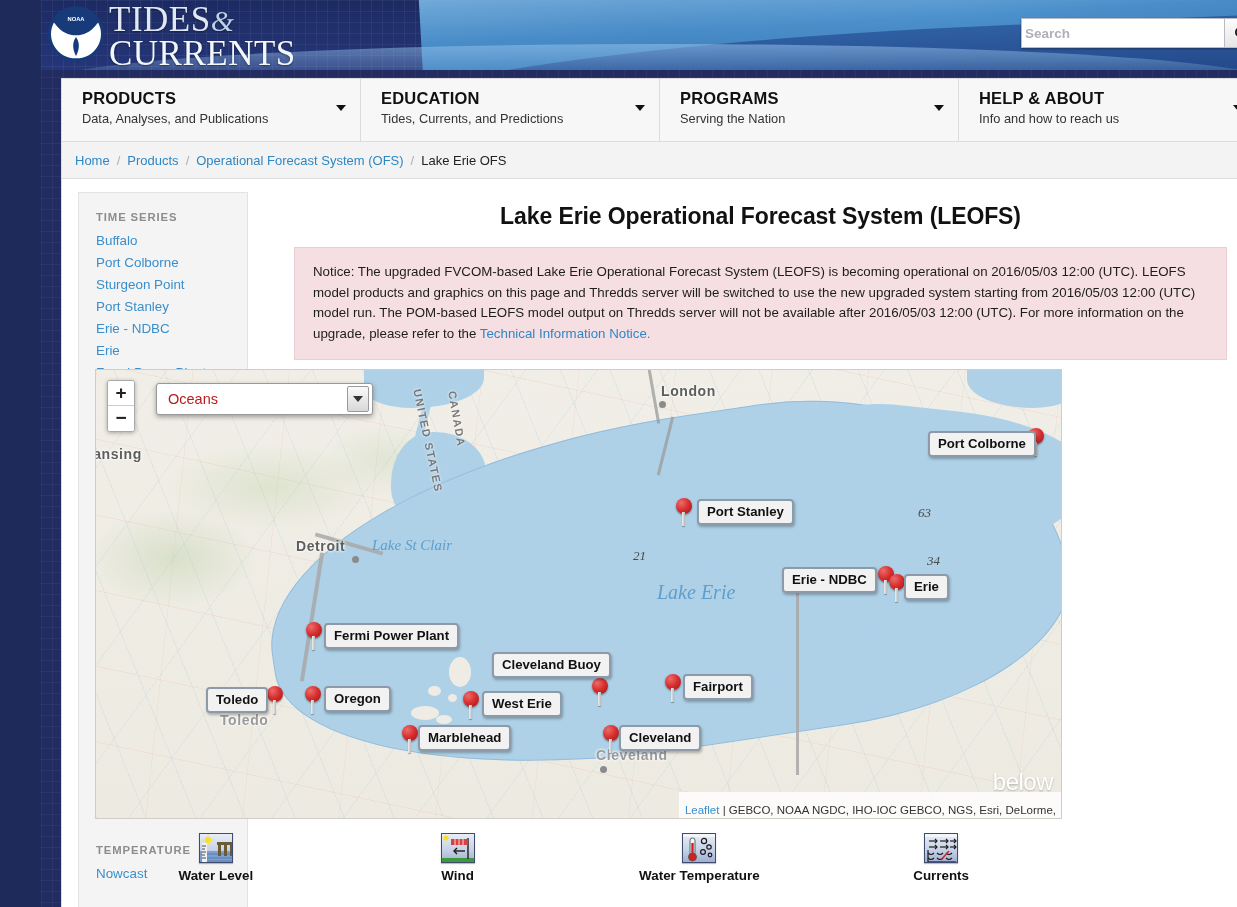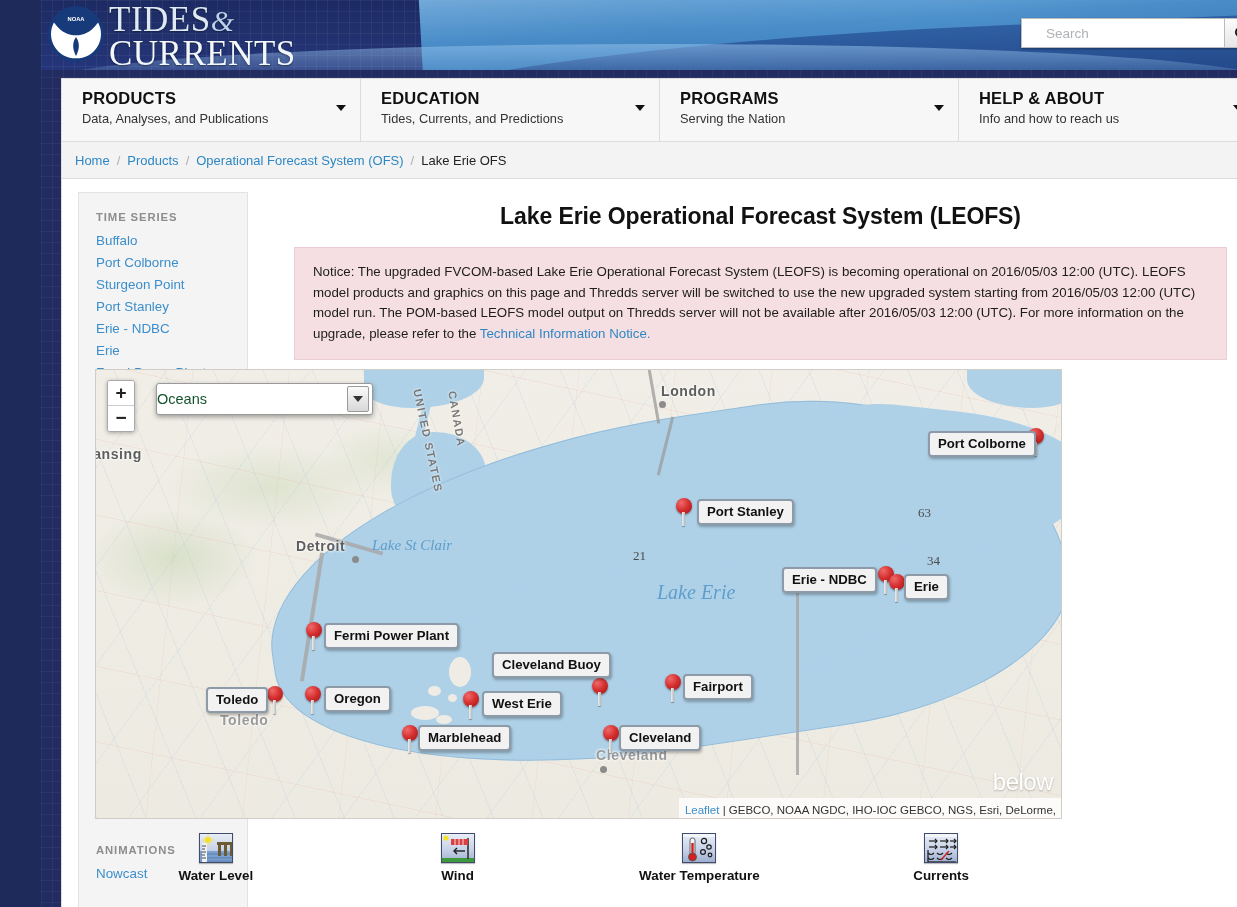--- a/index.html
+++ b/index.html
@@ -74,23 +74,24 @@
   }
 
   #search-wrap {
     position: absolute; right: 20px; top: 18px;
     display: flex; align-items: stretch;
     box-shadow: 0 1px 2px rgba(0,0,0,.35);
   }
   #search-input {
     width: 203px; height: 30px;
     border: 1px solid #b9bcc2; border-right: none;
-    padding: 0 24px; font-size: 13.5px; color: #b91c1c;
+    padding: 0 3px; font-size: 13.5px; color: #b91c1c;
     background: #fff; outline: none;
     font-family: "Liberation Sans", sans-serif;
+    font-weight: bold;
   }
   #search-input::placeholder { color: #aeb1b6; }
   #search-btn {
     width: 34px; height: 30px;
     background: linear-gradient(to bottom,#fcfcfc,#e6e6e6);
     border: 1px solid #b9bcc2;
     display: flex; align-items: center; justify-content: center;
     cursor: pointer; padding: 0;
   }
 
@@ -278,21 +279,21 @@
   .lbl-city {
     font-weight: bold; color: #5e5e5e; letter-spacing: .6px;
     text-shadow: 0 0 3px #fff, 0 0 3px #fff;
   }
   .city-dot {
     position: absolute; width: 7px; height: 7px; border-radius: 50%;
     background: #8b8b8b;
   }
   .depth {
     font-family: "Liberation Serif", serif;
-    color: #4a4a4a; font-size: 13px;
+    font-style: italic; color: #4a4a4a; font-size: 13px;
   }
   .border-line {
     position: absolute; background: transparent;
     border-left: 3px solid #9a9a9a;
     opacity: .75;
   }
   .lbl-country {
     color: #777; font-weight: bold; font-size: 11px; letter-spacing: 1.5px;
     text-shadow: 0 0 3px #fff;
   }
@@ -316,21 +317,21 @@
   #zoom-in { border-bottom: 1px solid #ccc; }
 
   #layer-select {
     position: absolute; left: 60px; top: 13px; z-index: 40;
     width: 217px; height: 32px;
     background: #fff; border: 1px solid #999; border-radius: 3px;
     box-shadow: 0 2px 5px rgba(0,0,0,.35);
     display: flex; align-items: center; cursor: pointer;
   }
   #layer-select .val {
-    flex: 1; font-size: 14.5px; color: #14532d;
+    flex: 1; padding-left: 11px; font-size: 14.5px; color: #b91c1c;
   }
   #layer-select .arrow-box {
     width: 22px; height: 26px; margin-right: 3px;
     background: linear-gradient(to bottom,#fafafa,#d8d8d8);
     border: 1px solid #9a9a9a; border-radius: 2px;
     display: flex; align-items: center; justify-content: center;
   }
   #layer-select .arrow-box i {
     width: 0; height: 0;
     border-left: 5px solid transparent;
@@ -365,21 +366,21 @@
     font-size: 13.2px; font-weight: bold; color: #111;
     white-space: nowrap;
     box-shadow: 1px 2px 3px rgba(0,0,0,.28);
   }
 
   
   #attrib {
     position: absolute; right: 0; bottom: 0; z-index: 45;
     background: rgba(255,255,255,.80);
     font-size: 11.5px; color: #333;
-    padding: 6px 5px 2px 6px;
+    padding: 12px 5px 2px 6px;
     white-space: nowrap;
   }
   #attrib a { color: #3b8ecb; text-decoration: none; }
   #esri-wm {
     position: absolute; right: 8px; bottom: 22px; z-index: 44;
     font-family: "Liberation Sans", sans-serif;
     font-size: 24px; color: #ffffff; font-weight: normal;
     letter-spacing: -.5px;
     text-shadow: 0 1px 2px rgba(0,0,0,.25);
   }
@@ -497,21 +498,21 @@
       <a class="sb-link">Forecast Guidance</a>
 
       <div class="sb-head spaced">WIND</div>
       <a class="sb-link">Nowcast</a>
       <a class="sb-link">Forecast Guidance</a>
 
       <div class="sb-head spaced">CURRENTS</div>
       <a class="sb-link">Nowcast</a>
       <a class="sb-link">Forecast Guidance</a>
 
-      <div class="sb-head spaced">ANIMATIONS</div>
+      <div class="sb-head spaced">TEMPERATURE</div>
       <a class="sb-link">Nowcast</a>
     </div>
 
     <div id="main">
       <h1 id="page-title">Lake Erie Operational Forecast System (LEOFS)</h1>
 
       <div id="notice">
         <span>Notice: The upgraded FVCOM-based Lake Erie Operational Forecast System (LEOFS) is becoming operational on 2016/05/03 12:00 (UTC). LEOFS model products and graphics on this page and Thredds server will be switched to use the new upgraded system starting from 2016/05/03 12:00 (UTC) model run. The POM-based LEOFS model output on Thredds server will not be available after 2016/05/03 12:00 (UTC). For more information on the upgrade, please refer to the </span><a href="#">Technical Information Notice.</a>
       </div>
 

